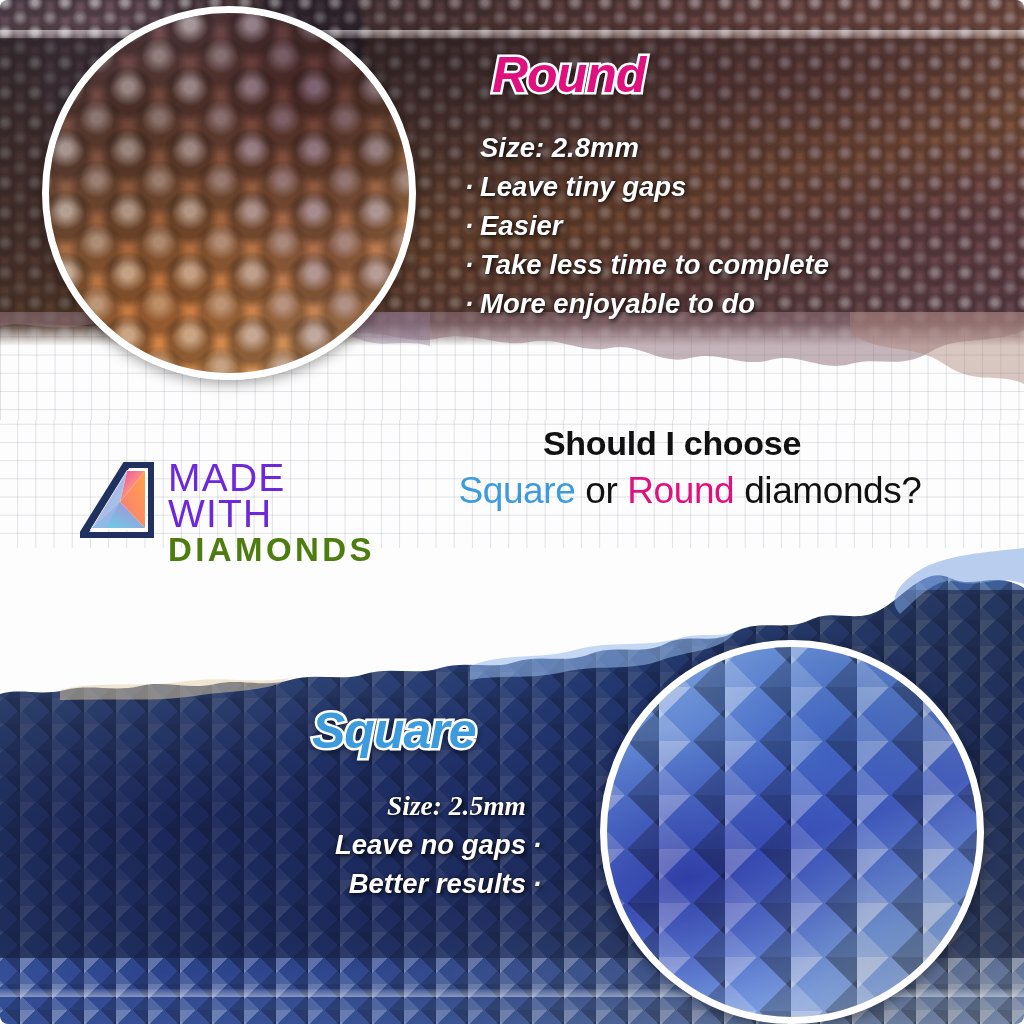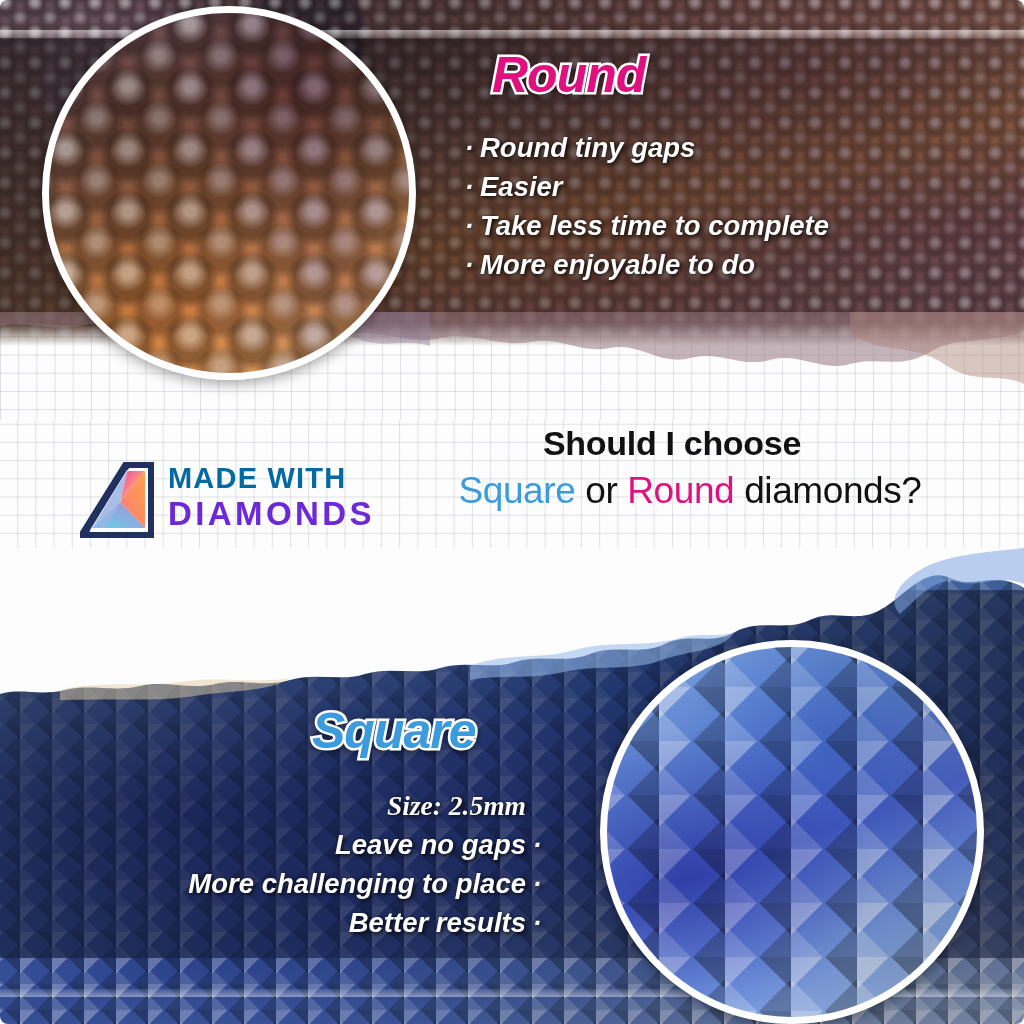--- a/index.html
+++ b/index.html
@@ -204,22 +204,22 @@
   .q2{position:absolute;left:18px;top:470px;width:1024px;text-align:center;
       font-size:37px;color:#111;letter-spacing:-.4px;}
   .q2 .pad{padding-left:320px;display:inline-block;}
   .w-sq{color:#3c9bdc;}
   .w-rd{color:#e0107f;}
 
   
   .logo{position:absolute;left:80px;top:462px;width:310px;height:82px;}
   .logo-mark{position:absolute;left:0;top:0;width:74px;height:76px;}
   .logo-txt{position:absolute;left:88px;top:-2px;}
-  .logo-l1{font-weight:bold;font-size:29px;letter-spacing:1.2px;color:#0369a1;line-height:36px;}
-  .logo-l2{font-weight:bold;font-size:33px;letter-spacing:3.4px;color:#6d28d9;line-height:36px;}
+  .logo-l1{font-weight:normal;font-size:39px;letter-spacing:1.2px;color:#6d28d9;line-height:36px;}
+  .logo-l2{font-weight:bold;font-size:33px;letter-spacing:3.4px;color:#4d7c0f;line-height:36px;}
 </style>
 </head>
 <body>
 
 <div class="canvas">
 
   <div class="mid-band"></div>
 
   <div class="panel-round">
     <div class="beads-round"></div>
@@ -235,21 +235,22 @@
              C820,60 800,40 770,48 C740,56 720,38 690,46 C660,54 640,30 610,36
              C580,42 560,24 530,30 C500,36 470,18 440,26 C410,34 380,16 350,22
              C320,28 290,12 260,18 C230,24 200,10 170,16 C140,22 110,8 80,14
              C50,20 25,8 0,14 Z" fill="rgba(150,120,130,.55)"></path>
     <path d="M850,20 C880,44 912,30 944,52 C976,74 1000,60 1024,72 L1024,0 L850,0 Z" fill="rgba(170,130,120,.45)"></path>
     <path d="M280,8 C305,24 330,14 356,26 C382,38 404,26 430,34 L430,0 L280,0 Z" fill="rgba(140,120,150,.40)"></path>
   </svg>
 
   <div class="hdr hdr-round">Round</div>
   <div class="bullets b-round">
-    <span class="brow"><span class="bul">·</span><span>Round tiny gaps</span></span>
+    <span class="brow size-row">Size:  2.8mm</span>
+    <span class="brow"><span class="bul">·</span><span>Leave tiny gaps</span></span>
     <span class="brow"><span class="bul">·</span><span>Easier</span></span>
     <span class="brow"><span class="bul">·</span><span>Take less time to complete</span></span>
     <span class="brow"><span class="bul">·</span><span>More enjoyable to do</span></span>
   </div>
 
   <div class="panel-square">
     <div class="beads-sq"></div>
     <div class="sq-tint"></div>
     <div class="scrim-square"></div>
     <div class="strip-bot"></div>
@@ -266,21 +267,20 @@
     <path d="M470,118 C505,104 540,112 575,102 C610,92 645,100 680,90 C700,84 718,90 735,84
              C720,104 690,102 662,112 C630,124 596,116 564,124 C530,132 500,126 470,132 Z" fill="rgba(150,185,235,.55)"></path>
     <path d="M60,142 C100,132 140,140 180,134 C220,128 255,136 290,130
              C270,144 230,142 195,148 C155,154 110,150 60,152 Z" fill="rgba(225,205,165,.50)"></path>
   </svg>
 
   <div class="hdr hdr-square">Square</div>
   <div class="bullets b-square">
     <span class="brow size-row">Size:  2.5mm</span>
     <span class="brow"><span>Leave no gaps</span><span class="bul">·</span></span>
-    <span class="brow"><span>More challenging to place</span><span class="bul">·</span></span>
     <span class="brow"><span>Better results</span><span class="bul">·</span></span>
   </div>
 
   <div class="inset inset-round">
     <div class="beadz"></div>
     <div class="beadz2"></div>
     <div class="tintz"></div>
   </div>
 
   <div class="inset inset-square">

